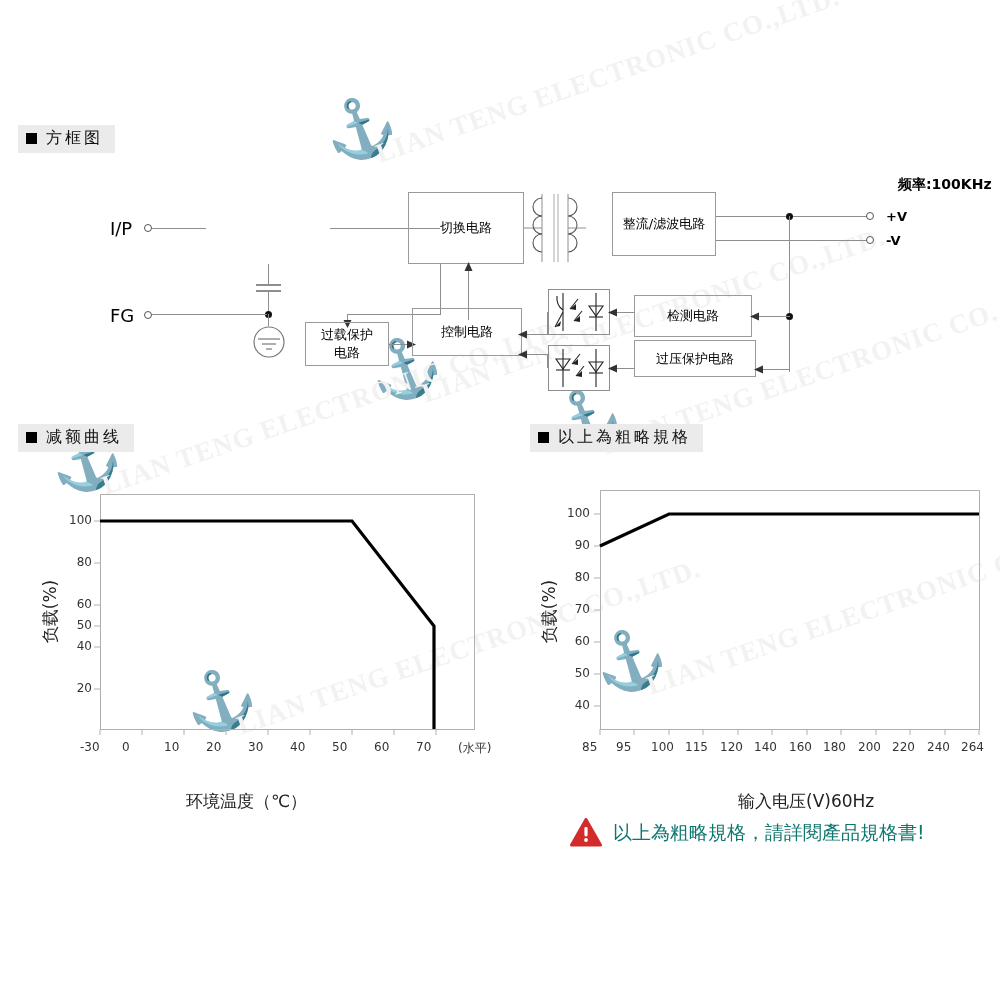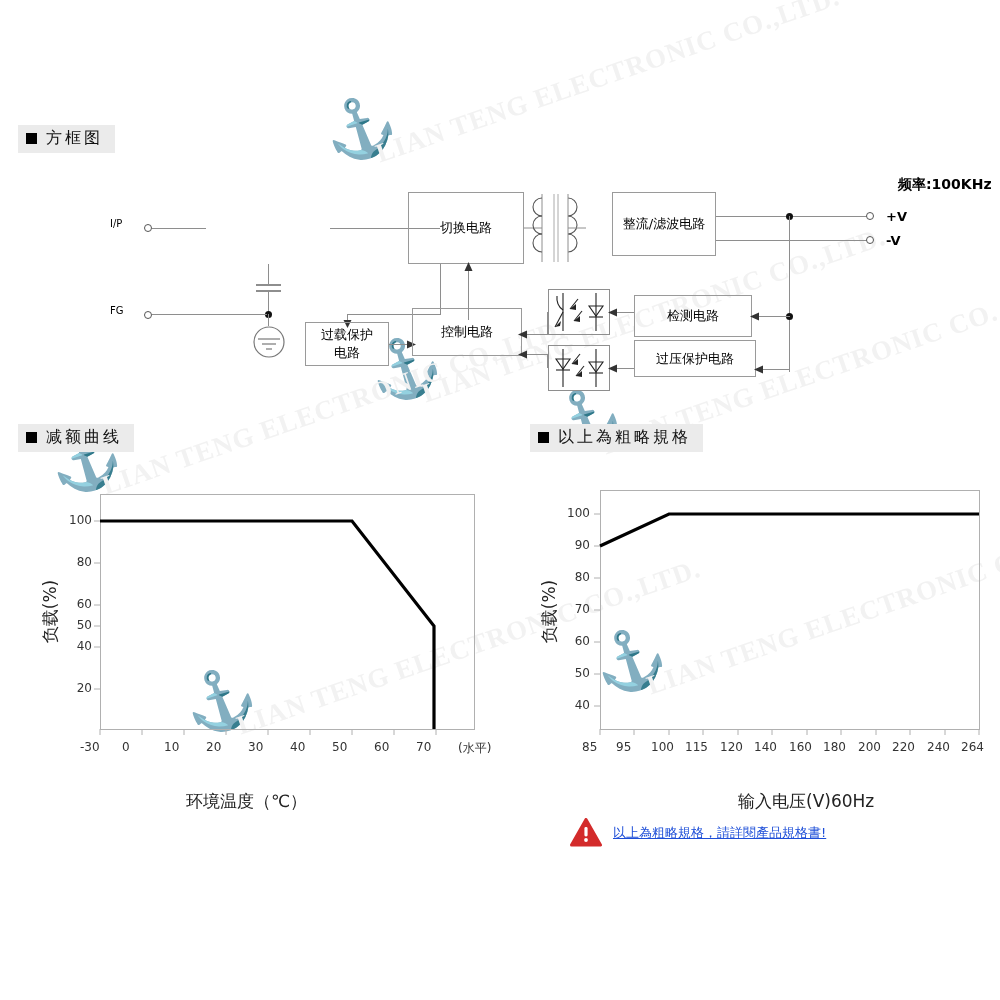--- a/index.html
+++ b/index.html
@@ -27,36 +27,36 @@
   .box{position:absolute;border:1px solid #9a9a9a;background:transparent;
        display:flex;align-items:center;justify-content:center;text-align:center;
        font-family:"DejaVu Sans","Liberation Sans",sans-serif;
        font-size:13px;line-height:1.35;color:#000;box-sizing:border-box;}
   .wire{position:absolute;background:#8e8e8e;}
   .wh{height:1px;}
   .wv{width:1px;}
   .term{position:absolute;width:8px;height:8px;border:1px solid #555;border-radius:50%;
         background:#fff;box-sizing:border-box;}
   .dot{position:absolute;width:7px;height:7px;border-radius:50%;background:#111;}
-  .lbl{position:absolute;font-size:10px;color:#000;white-space:nowrap;
+  .lbl{position:absolute;font-size:18px;color:#000;white-space:nowrap;
        font-family:"DejaVu Sans","Liberation Sans",sans-serif;}
   .freq{position:absolute;font-size:14px;color:#000;white-space:nowrap;font-weight:bold;}
 
   
   .chart{position:absolute;}
   .axis-title{position:absolute;font-size:17px;color:#222;white-space:nowrap;
               font-family:"DejaVu Sans","Liberation Sans",sans-serif;}
   .ytitle{position:absolute;font-size:17px;color:#222;white-space:nowrap;
           transform:rotate(-90deg);transform-origin:center center;}
   .tick-lbl{position:absolute;font-size:12px;color:#333;text-align:left;white-space:nowrap;}
 
   
   #note{position:absolute;display:flex;align-items:center;gap:11px;}
-  #note .txt{font-size:13px;color:#1d4ed8;white-space:nowrap;
-             font-family:"DejaVu Sans","Liberation Sans",sans-serif;text-decoration:underline;}
+  #note .txt{font-size:19px;color:#0f766e;white-space:nowrap;
+             font-family:"DejaVu Sans","Liberation Sans",sans-serif;}
 </style>
 </head>
 <body>
 
 <div>
   <div class="wm wm-logo" style="left:315px;top:108px;">⚓</div>
   <div class="wm wm-txt" style="left:372px;top:140px;">LIAN TENG ELECTRONIC CO.,LTD.</div>
   <div class="wm wm-logo" style="left:360px;top:348px;">⚓</div>
   <div class="wm wm-txt" style="left:418px;top:380px;">LIAN TENG ELECTRONIC CO.,LTD.</div>
   <div class="wm wm-logo" style="left:40px;top:440px;">⚓</div>

